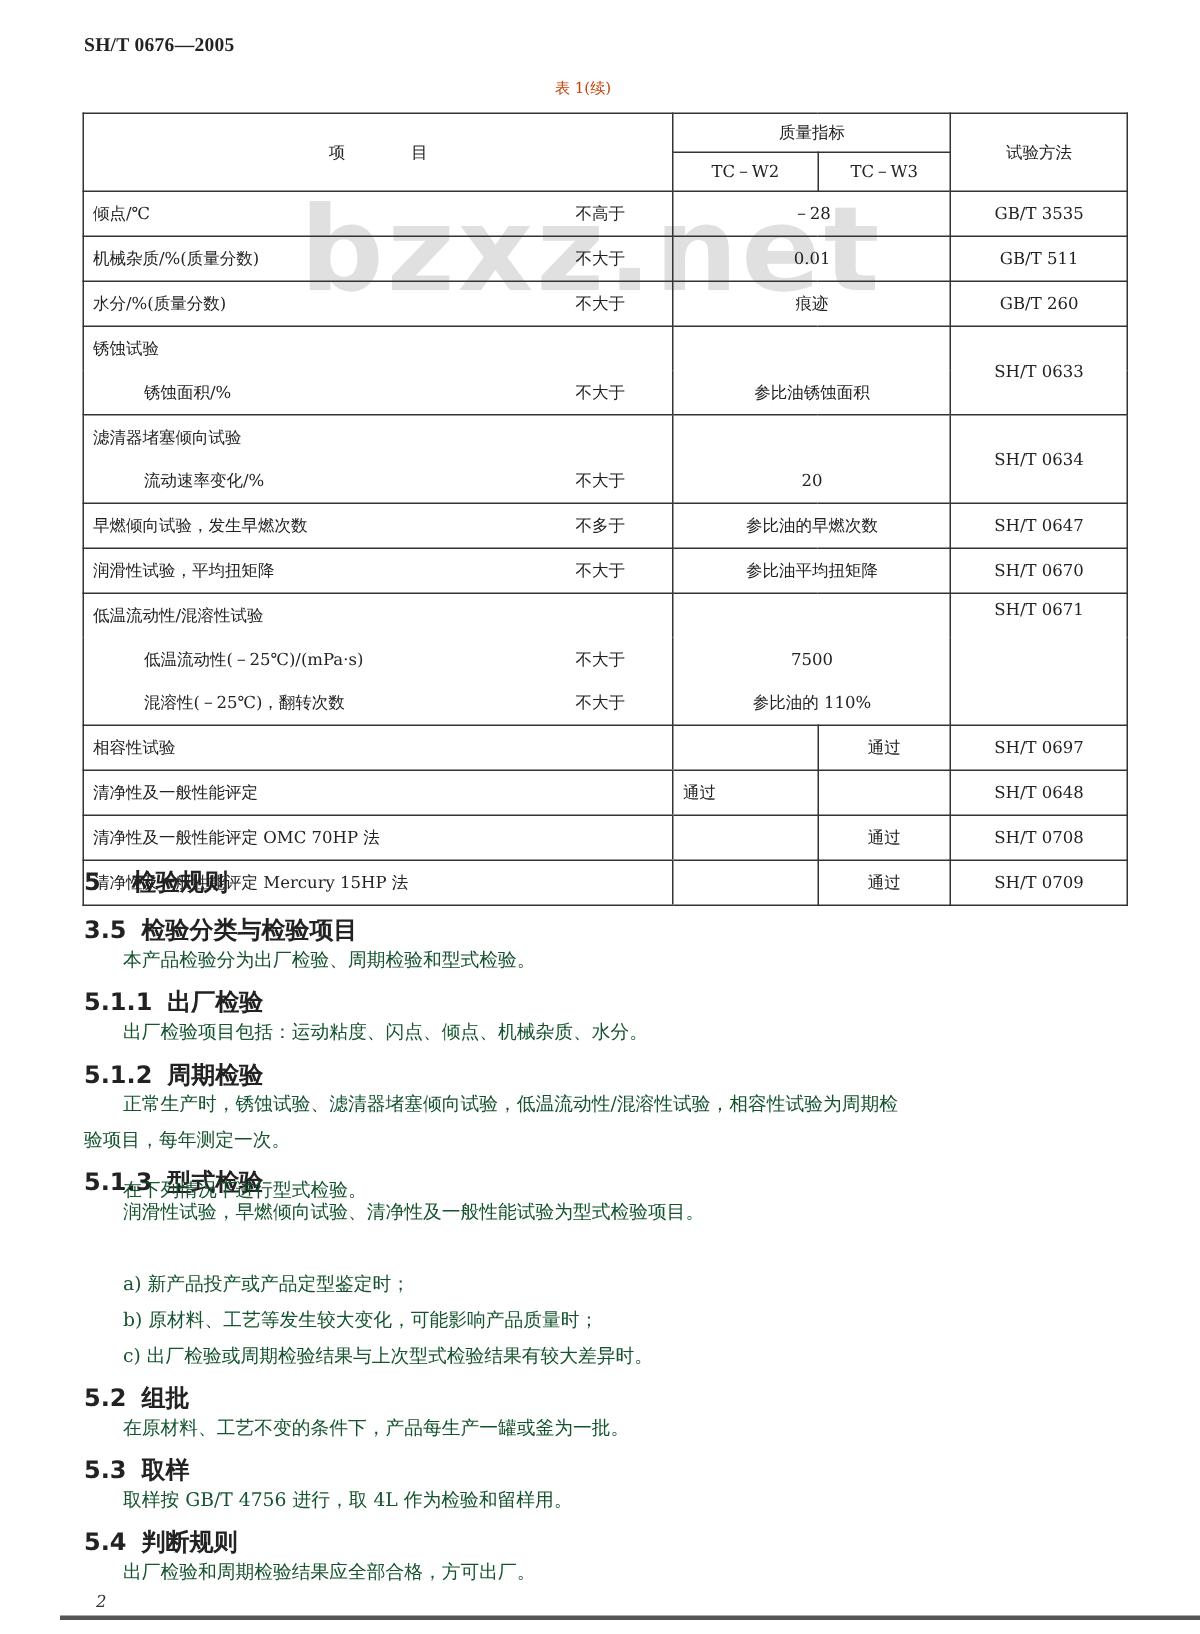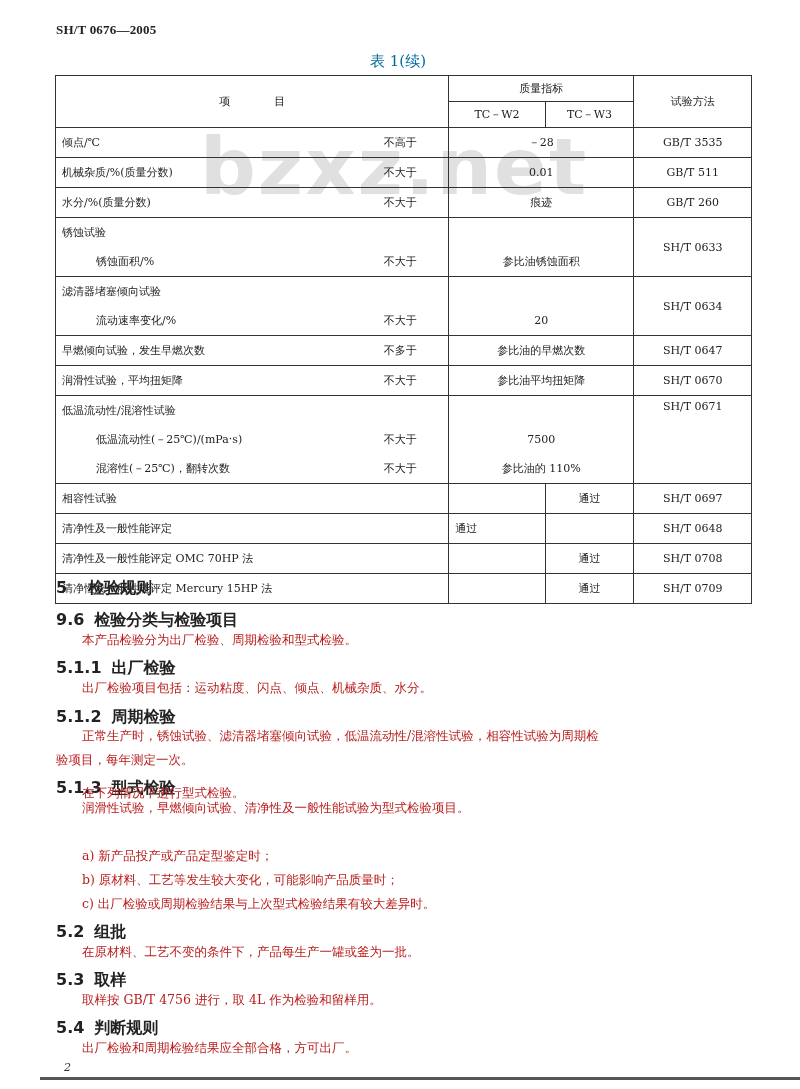--- a/index.html
+++ b/index.html
@@ -1,40 +1,40 @@
 <!DOCTYPE html>
 <html><head>
 <meta charset="utf-8">
 <style>
   html, body { margin: 0; padding: 0; background: #ffffff; }
   body { width: 800px; height: 1089px; position: relative; overflow: hidden;
          font-family: "DejaVu Serif", "Liberation Serif", serif; color: #1a1a1a; }
   .std-code { position: absolute; left: 56px; top: 22px; font-size: 13px; font-weight: bold;
               font-family: "Liberation Serif", serif; letter-spacing: 0.2px; color: #222; }
-  .table-title { position: absolute; left: 370px; top: 52px; font-size: 15px; color: #0369a1; }
+  .table-title { position: absolute; left: 370px; top: 52px; font-size: 10px; color: #c2410c; }
   .watermark { position: absolute; left: 200px; top: 128px; font-size: 78px; font-weight: bold;
                font-family: "DejaVu Sans", sans-serif; color: #e0e0e0; letter-spacing: 2px;
                z-index: 0; line-height: 1; pointer-events: none; }
   table.spec { position: absolute; left: 55px; top: 75px; width: 697px; border-collapse: collapse;
                font-size: 11px; z-index: 1; background: transparent; }
   table.spec td, table.spec th { border: 1px solid #333; padding: 0 6px; vertical-align: middle;
                font-weight: normal; color: #222; }
   table.spec th { height: 25px; margin-top: 28px; }
   table.spec td { height: 29px; }
   .c-item { width: 290px; text-align: left; border-right: none !important; }
   .c-limit { width: 62px; text-align: left; border-left: none !important; }
   .c-w2 { width: 88px; }
   .c-w3 { width: 80px; text-align: center; }
   .c-method { width: 110px; text-align: center; }
   .indent { padding-left: 40px !important; }
   .merged { text-align: center; }
   .sec { position: absolute; left: 56px; font-size: 16px; color: #222; }
   .sec .num { font-family: "DejaVu Sans", sans-serif; font-weight: bold; display: inline-block; min-width: 22px; margin-right: 10px; }
   .sec .title { font-weight: bold; font-family: "DejaVu Sans", sans-serif; }
-  .para { position: absolute; left: 56px; width: 700px; font-size: 12.5px; color: #b91c1c; line-height: 24px; }
+  .para { position: absolute; left: 56px; width: 700px; font-size: 12.5px; color: #14532d; line-height: 24px; }
   .indent2 { text-indent: 26px; }
   .page-num { position: absolute; left: 64px; top: 1061px; font-size: 11px; font-style: italic; color: #333; }
   .footer-rule { position: absolute; left: 40px; top: 1077px; width: 760px; height: 3px; background: #555; }
 </style>
 </head>
 <body>
 
 <div class="std-code">SH/T 0676—2005</div>
 <div class="table-title">表 1(续)</div>
 <div class="watermark">bzxz.net</div>
@@ -148,21 +148,21 @@
     <td class="c-w3">通过</td>
     <td class="c-method">SH/T 0709</td>
   </tr>
 </tbody>
   </table>
 
 <div class="sec" style="top:578px;">
   <span class="num">5</span><span class="title">检验规则</span>
 </div>
 <div class="sec" style="top:610px;">
-  <span class="num">9.6</span><span class="title">检验分类与检验项目</span>
+  <span class="num">3.5</span><span class="title">检验分类与检验项目</span>
 </div>
 <div class="para indent2" style="top:628px;">本产品检验分为出厂检验、周期检验和型式检验。</div>
 <div class="sec" style="top:658px;">
   <span class="num">5.1.1</span><span class="title">出厂检验</span>
 </div>
 <div class="para indent2" style="top:676px;">出厂检验项目包括：运动粘度、闪点、倾点、机械杂质、水分。</div>
 <div class="sec" style="top:707px;">
   <span class="num">5.1.2</span><span class="title">周期检验</span>
 </div>
 <div class="para indent2" style="top:724px;">正常生产时，锈蚀试验、滤清器堵塞倾向试验，低温流动性/混溶性试验，相容性试验为周期检</div>

